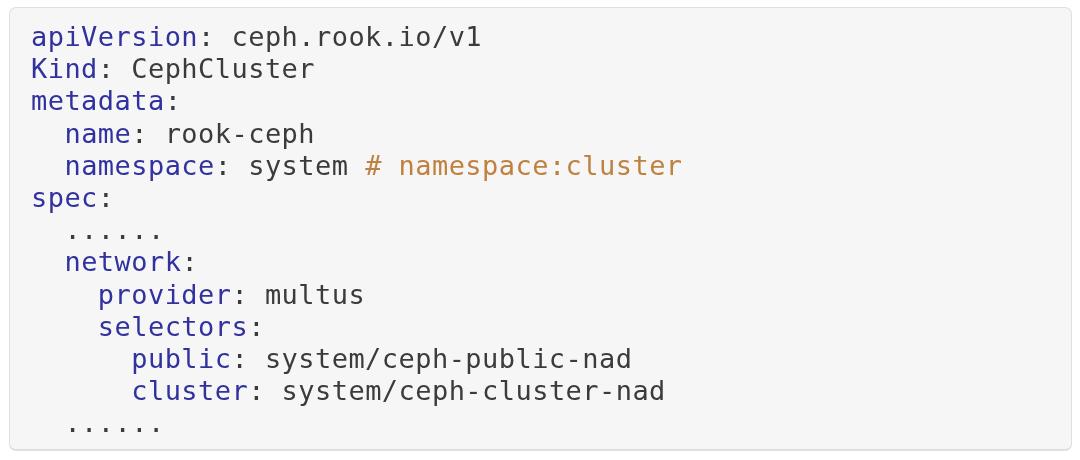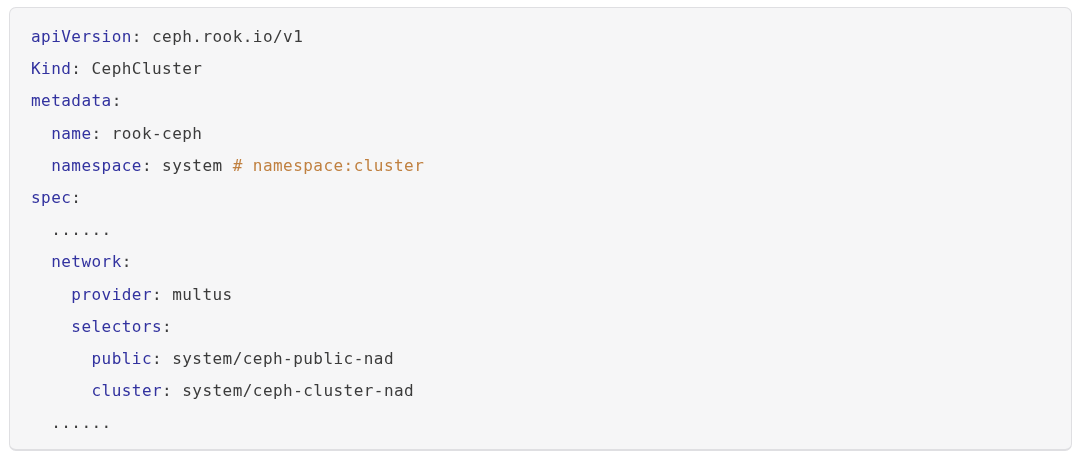--- a/index.html
+++ b/index.html
@@ -30,21 +30,21 @@
     border-bottom-width: 2px;
     border-radius: 7px;
     padding: 13px 20px 12px 21px;
     overflow: hidden;
   }
   .code-content {
     margin: 0;
   }
   .code-line {
     white-space: pre;
-    font-size: 16px;
+    font-size: 27px;
     line-height: 32.2px;
     letter-spacing: 0.45px;
     color: var(--plain-color);
   }
   .tok-key     { color: var(--key-color); }
   .tok-plain   { color: var(--plain-color); }
   .tok-comment { color: var(--comment-color); }
 </style>
 </head>
 <body style="background: rgb(255, 255, 255);">

